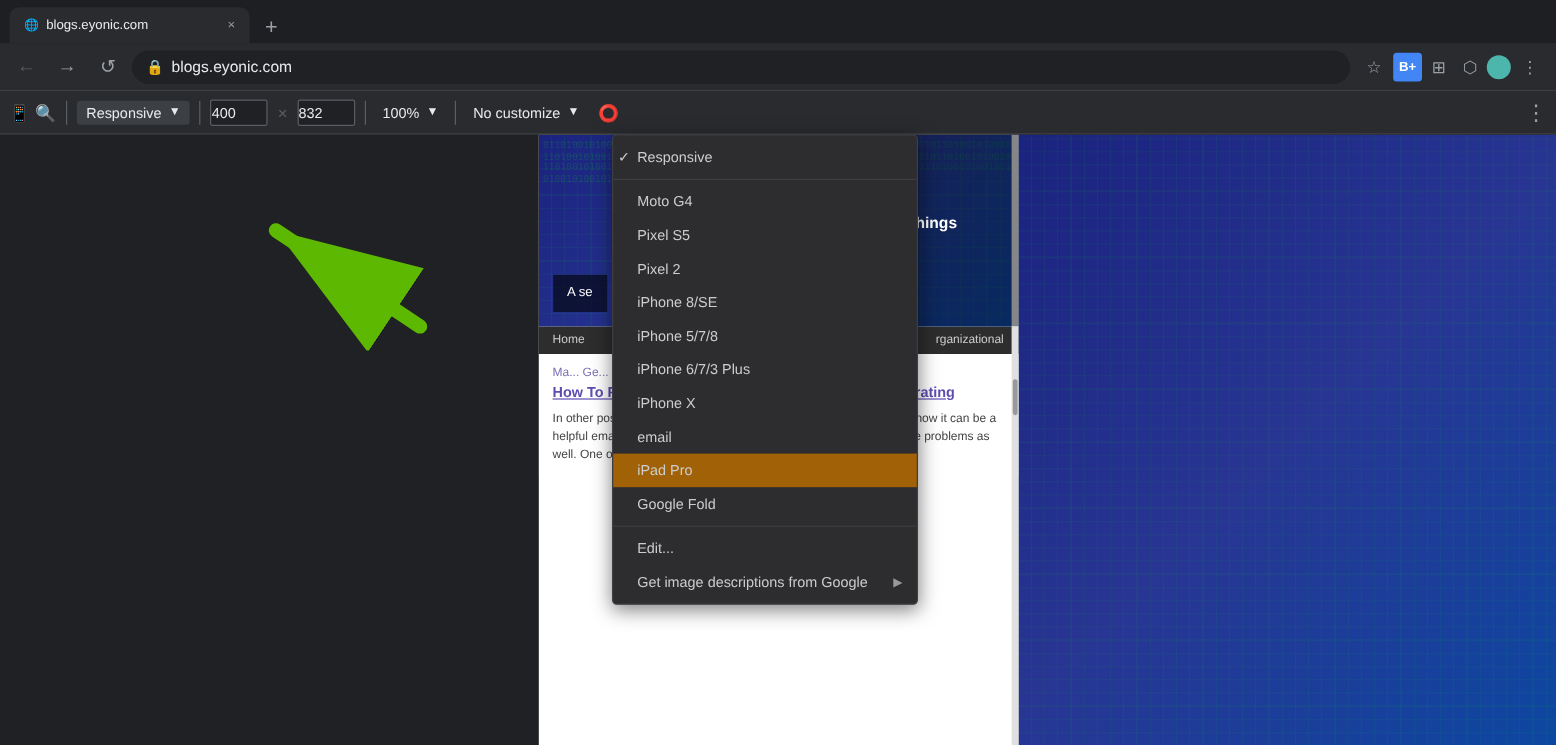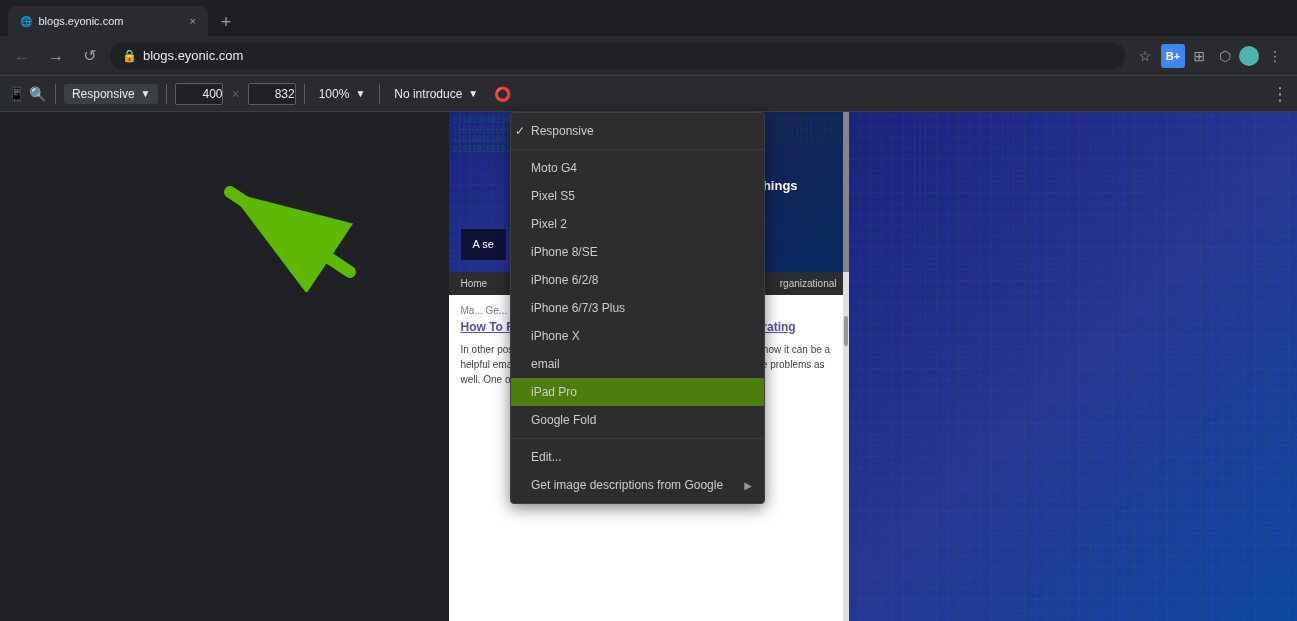--- a/index.html
+++ b/index.html
@@ -118,21 +118,21 @@
       font-size: 14px;
     }
     .dim-input {
       width: 48px;
       height: 22px;
       background: #202124;
       border: 1px solid #5a5e63;
       border-radius: 2px;
       color: #e8eaed;
       font-size: 12px;
-      text-align: right;
+      text-align: left;
     }
     .zoom-selector {
       display: flex;
       align-items: center;
       gap: 2px;
       color: #e8eaed;
       font-size: 12px;
       cursor: pointer;
       padding: 3px 6px;
     }
@@ -280,21 +280,21 @@
       font-size: 12px;
       color: #cccccc;
       cursor: pointer;
       position: relative;
       min-height: 28px;
     }
     .menu-item.selected {
       color: #cccccc;
     }
     .menu-item.highlighted {
-      background: #4d7c0f;
+      background: #a16207;
     }
     .menu-check {
       position: absolute;
       left: 4px;
       color: #cccccc;
       font-size: 12px;
     }
     .menu-divider {
       height: 1px;
       background: #3e3e42;
@@ -416,21 +416,21 @@
     <span style="width:1px;height:20px;background:#5a5e63;margin:0 4px;"></span>
 
     <div class="zoom-selector">
       <span>100%</span>
       <span style="font-size:10px; margin-left:4px;">▼</span>
     </div>
 
     <span style="width:1px;height:20px;background:#5a5e63;margin:0 4px;"></span>
 
     <div class="throttle-selector">
-      <span>No introduce</span>
+      <span>No customize</span>
       <span style="font-size:10px; margin-left:4px;">▼</span>
     </div>
 
     <span style="color:#9aa0a6;font-size:14px;cursor:pointer;margin-left:6px;">⭕</span>
 
     <div class="devtools-right">
       <span style="color:#9aa0a6;font-size:18px;cursor:pointer;">⋮</span>
     </div>
   </div>
 </div>
@@ -513,21 +513,21 @@
   <div class="menu-item">
     <span>Pixel S5</span>
   </div>
   <div class="menu-item">
     <span>Pixel 2</span>
   </div>
   <div class="menu-item">
     <span>iPhone 8/SE</span>
   </div>
   <div class="menu-item">
-    <span>iPhone 6/2/8</span>
+    <span>iPhone 5/7/8</span>
   </div>
   <div class="menu-item">
     <span>iPhone 6/7/3 Plus</span>
   </div>
   <div class="menu-item">
     <span>iPhone X</span>
   </div>
   <div class="menu-item">
     <span>email</span>
   </div>

